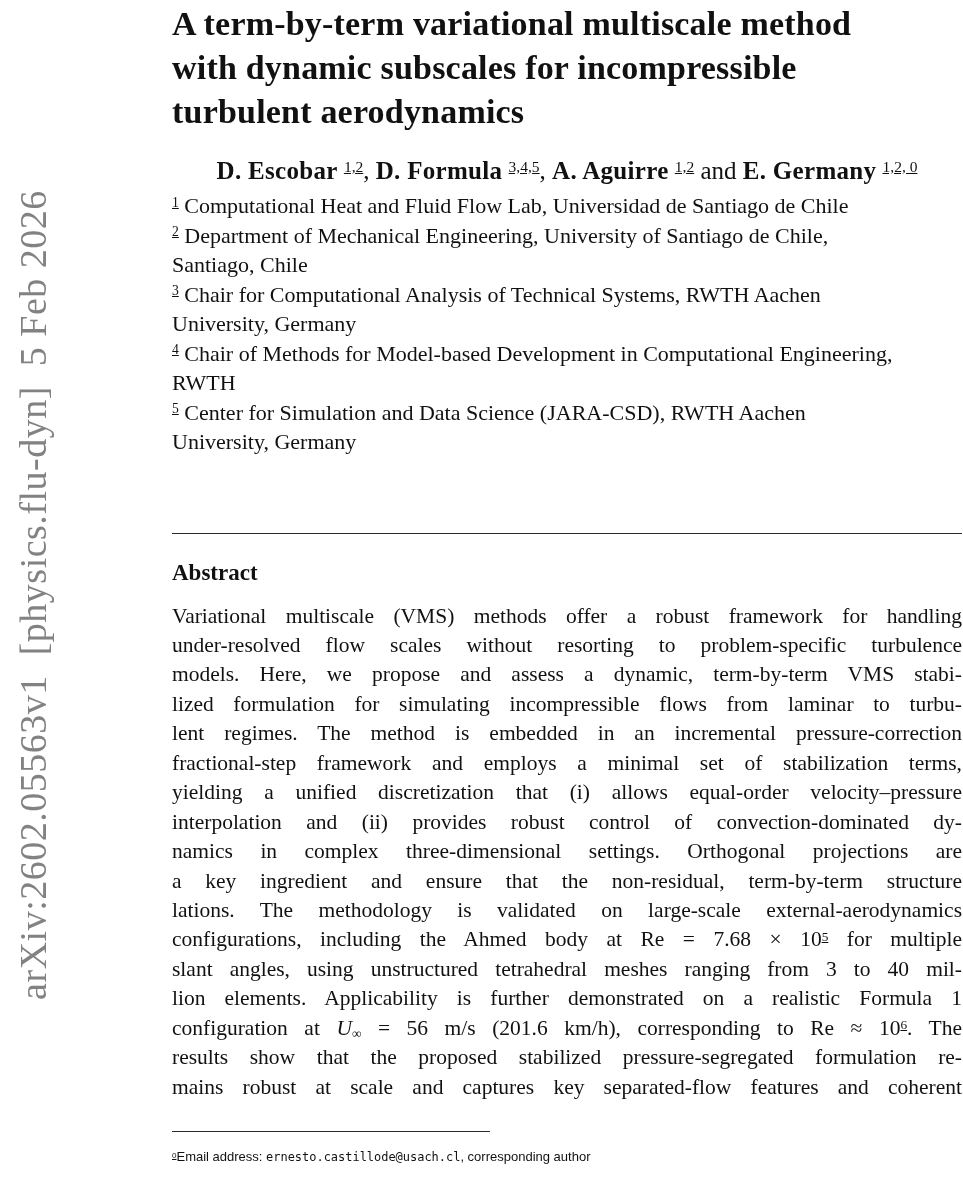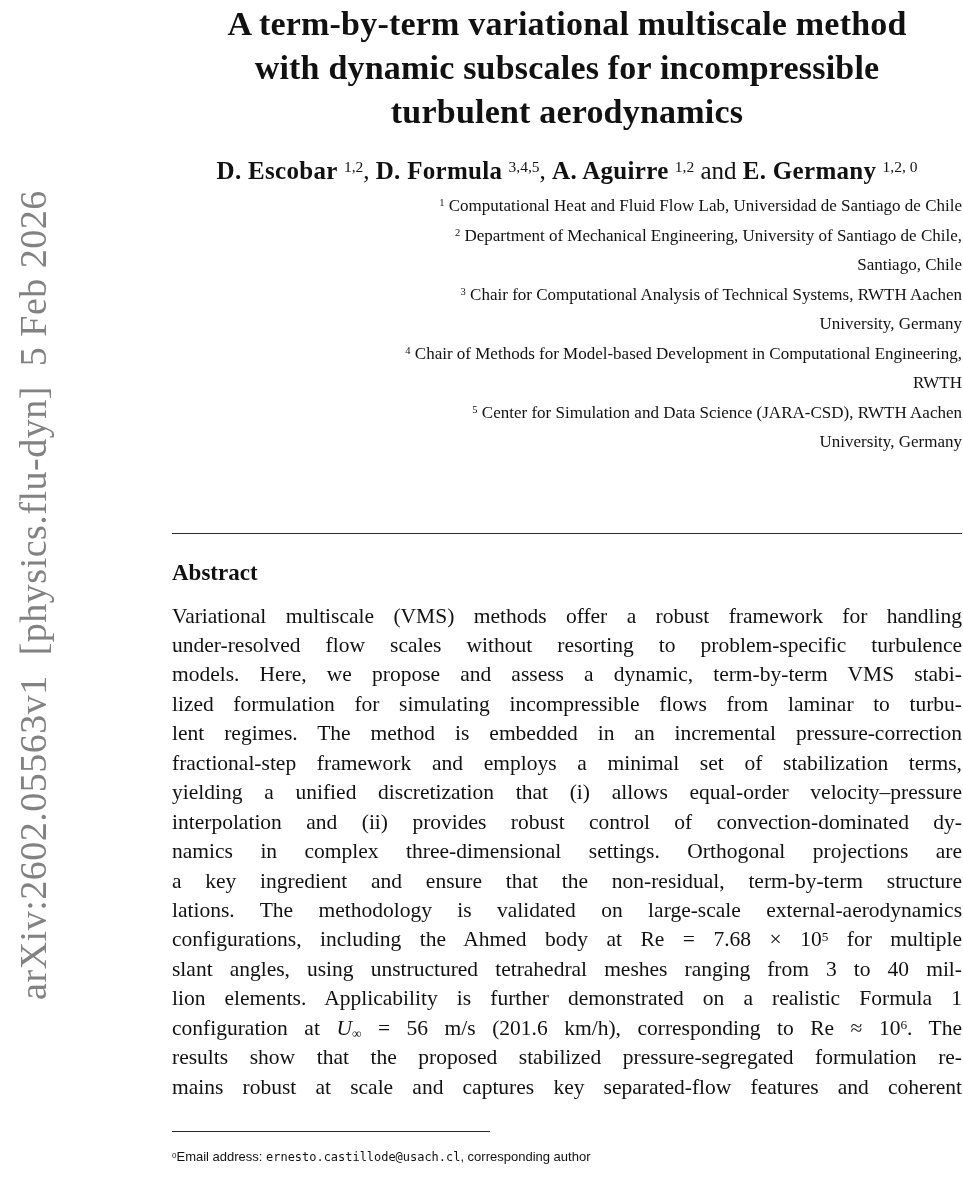--- a/index.html
+++ b/index.html
@@ -25,45 +25,45 @@
     letter-spacing: 0.5px;
   }
   .column {
     position: absolute;
     left: 172px;
     top: 0;
     width: 790px;
   }
   .title {
     padding-top: 2px;
-    text-align: center;
     font-weight: bold;
     font-size: 34px;
     line-height: 44px;
     letter-spacing: 0.2px;
   }
   .authors {
     margin-top: 21px;
     text-align: center;
     font-size: 25px;
     line-height: 32px;
   }
   .authors b { letter-spacing: 0.3px; }
   .affiliations {
     margin-top: 4px;
-    text-align: right;
-    font-size: 17px;
+    text-align: left;
+    font-size: 22px;
   }
   .affil-line { line-height: 29.5px; }
   sup {
     font-size: 0.62em;
     vertical-align: baseline;
     position: relative;
     top: -0.45em;
     line-height: 0;
+    text-decoration: underline;
   }
   sub {
     font-size: 0.62em;
     vertical-align: baseline;
     position: relative;
     top: 0.25em;
     line-height: 0;
   }
   .rule-main {
     margin-top: 76px;

